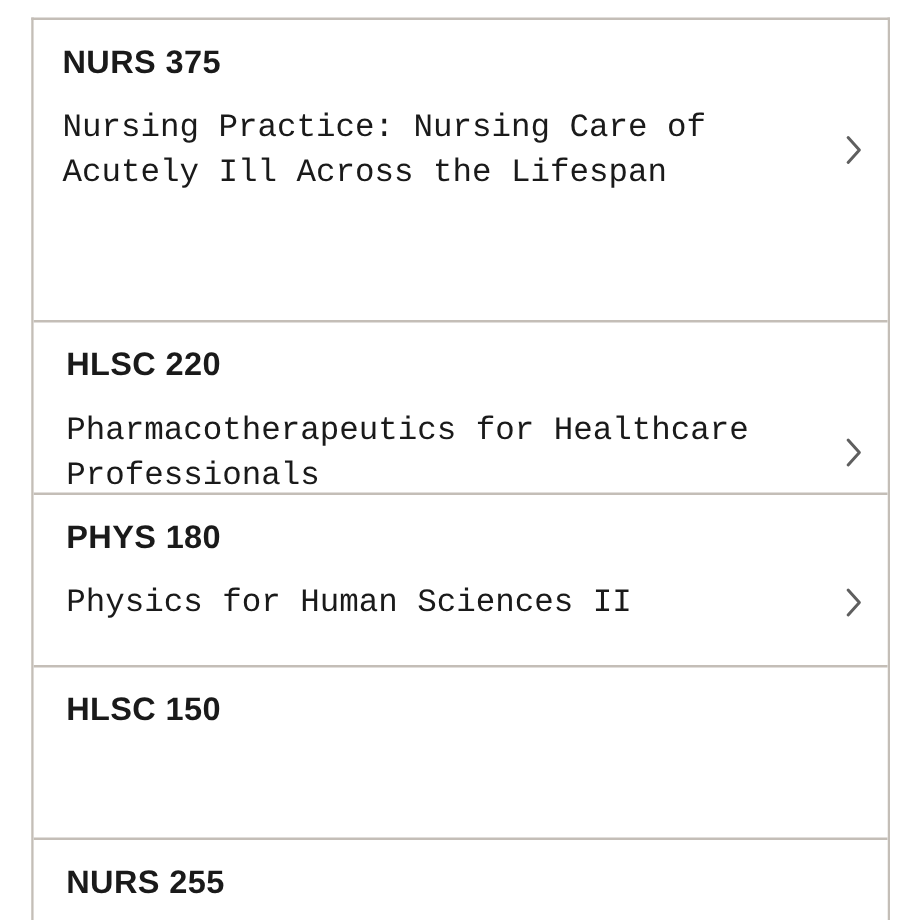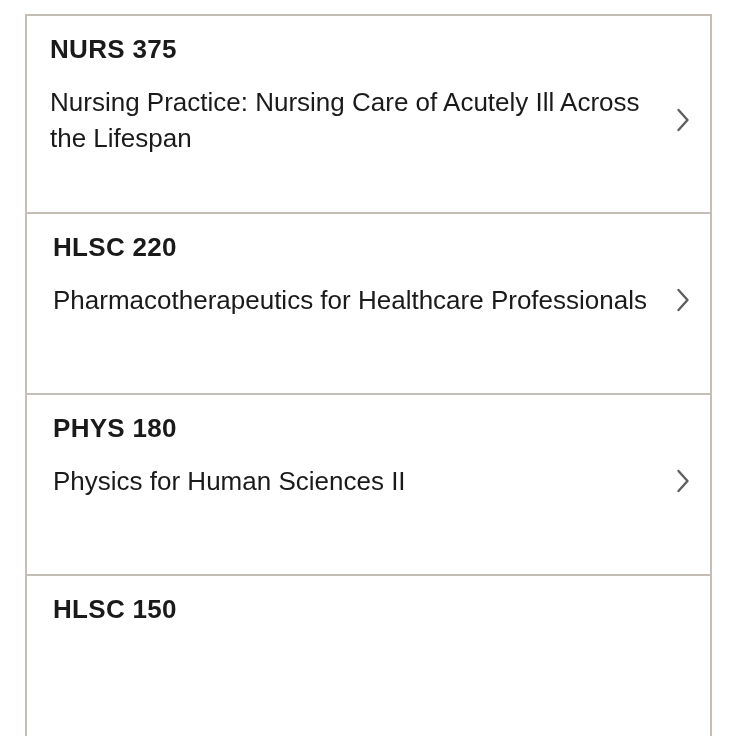--- a/index.html
+++ b/index.html
@@ -16,28 +16,28 @@
     position: absolute;
     left: 25px;
     top: 14px;
     width: 687px;
     border: 2px solid #c4beb7;
     border-bottom: none;
     background: #ffffff;
   }
   .course-item {
     box-sizing: border-box;
-    height: 181px;
+    height: 138px;
     padding: 18px 20px 0 26px;
     overflow: hidden;
     background: #ffffff;
     cursor: pointer;
   }
   .course-item:first-child {
-    height: 196px;
+    height: 240px;
     padding-left: 23px;
   }
   .course-item:last-child {
     height: auto;
     min-height: 163px;
   }
   .course-item + .course-item {
     border-top: 2px solid #c4beb7;
   }
   .course-code {
@@ -52,20 +52,21 @@
     margin-top: 20px;
     display: flex;
     align-items: center;
   }
   .course-title {
     flex: 1 1 auto;
     font-size: 26px;
     line-height: 36px;
     font-weight: normal;
     color: #1a1a1a;
+    font-family: Liberation Mono, monospace;
   }
   .chevron {
     flex: 0 0 auto;
     width: 14px;
     height: 26px;
     margin-left: 8px;
     display: flex;
     align-items: center;
     justify-content: center;
   }

